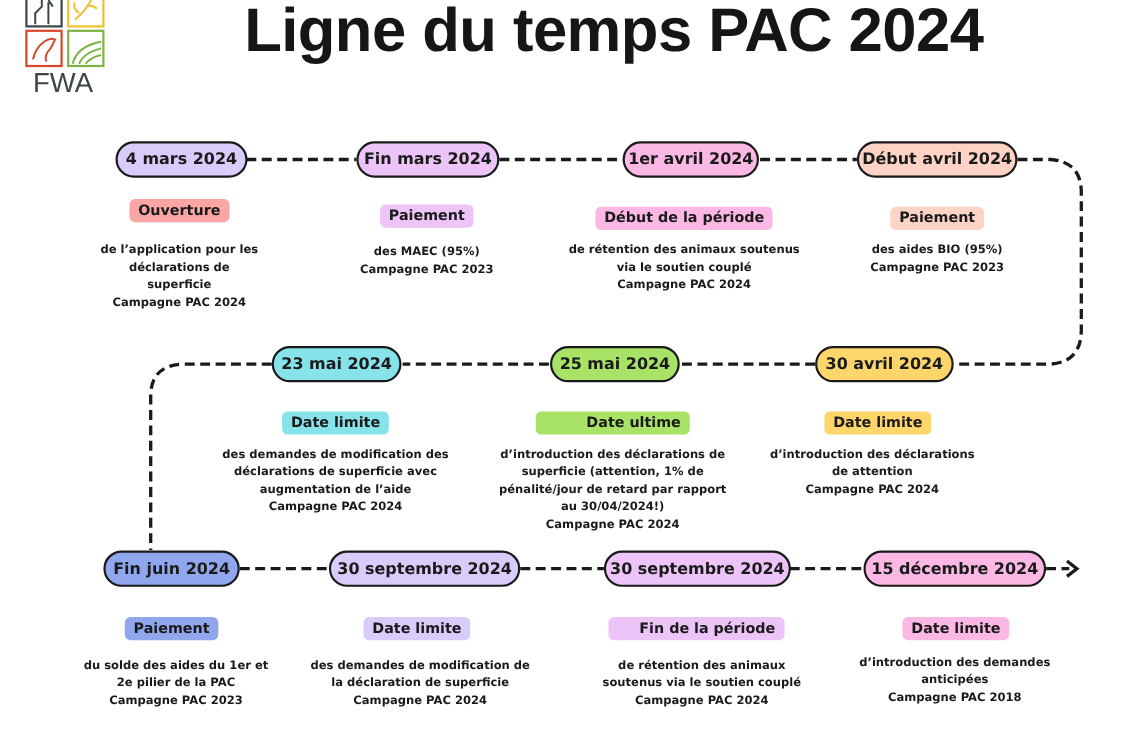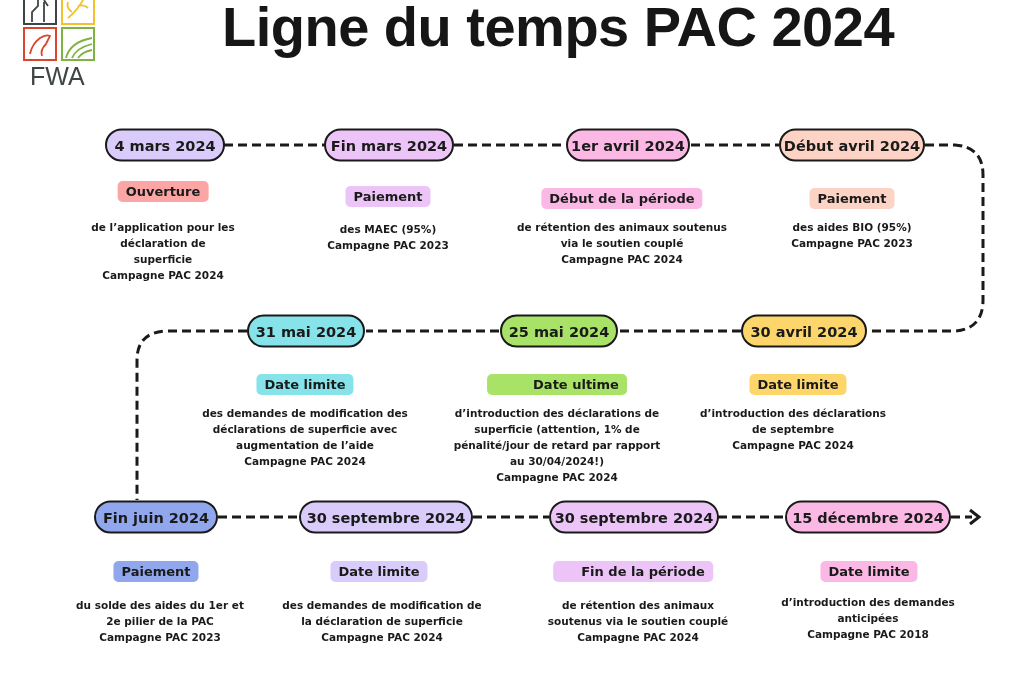--- a/index.html
+++ b/index.html
@@ -46,21 +46,21 @@
     <path d="M718 517 L785 517"></path>
     <path d="M951 517 L972 517"></path>
   </g>
   <path d="M970 510 L979 517 L970 524" fill="none" stroke="#1a1a1a" stroke-width="3"></path>
 </svg>
 
 <div class="pill" style="left:165px;top:145px;background:#d9cbfa;width:120px;">4 mars 2024</div>
 <div class="tag" style="left:163px;top:181px;background:#fca5a5;">Ouverture</div>
 <div class="desc" style="left:163px;top:219px;">
   <span>de l’application pour les</span>
-    <span>déclaration de</span>
+    <span>déclarations de</span>
     <span>superficie</span>
     <span>Campagne PAC 2024</span>
 </div>
 
 <div class="pill" style="left:389px;top:145px;background:#ecc4f7;width:130px;">Fin mars 2024</div>
 <div class="tag" style="left:388px;top:186px;background:#ecc4f7;">Paiement</div>
 <div class="desc" style="left:388px;top:221px;">
   <span>des MAEC (95%)</span>
     <span>Campagne PAC 2023</span>
 </div>
@@ -77,35 +77,35 @@
 <div class="tag" style="left:852px;top:188px;background:#fcd3c4;">Paiement</div>
 <div class="desc" style="left:852px;top:219px;">
   <span>des aides BIO (95%)</span>
     <span>Campagne PAC 2023</span>
 </div>
 
 <div class="pill" style="left:804px;top:331px;background:#fcd66a;width:126px;">30 avril 2024</div>
 <div class="tag" style="left:798px;top:374px;background:#fcd66a;">Date limite</div>
 <div class="desc" style="left:793px;top:405px;">
   <span>d’introduction des déclarations</span>
-    <span>de septembre</span>
+    <span>de attention</span>
     <span>Campagne PAC 2024</span>
 </div>
 
 <div class="pill" style="left:559px;top:331px;background:#a8e267;width:118px;">25 mai 2024</div>
 <div class="tag" style="left:557px;top:374px;background:#a8e267;padding-left:46px;">Date ultime</div>
 <div class="desc" style="left:557px;top:405px;">
   <span>d’introduction des déclarations de</span>
     <span>superficie (attention, 1% de</span>
     <span>pénalité/jour de retard par rapport</span>
     <span>au 30/04/2024!)</span>
     <span>Campagne PAC 2024</span>
 </div>
 
-<div class="pill" style="left:306px;top:331px;background:#86e3ea;width:118px;">31 mai 2024</div>
+<div class="pill" style="left:306px;top:331px;background:#86e3ea;width:118px;">23 mai 2024</div>
 <div class="tag" style="left:305px;top:374px;background:#86e3ea;">Date limite</div>
 <div class="desc" style="left:305px;top:405px;">
   <span>des demandes de modification des</span>
     <span>déclarations de superficie avec</span>
     <span>augmentation de l’aide</span>
     <span>Campagne PAC 2024</span>
 </div>
 
 <div class="pill" style="left:156px;top:517px;background:#90a7ee;width:124px;">Fin juin 2024</div>
 <div class="tag" style="left:156px;top:561px;background:#90a7ee;">Paiement</div>

